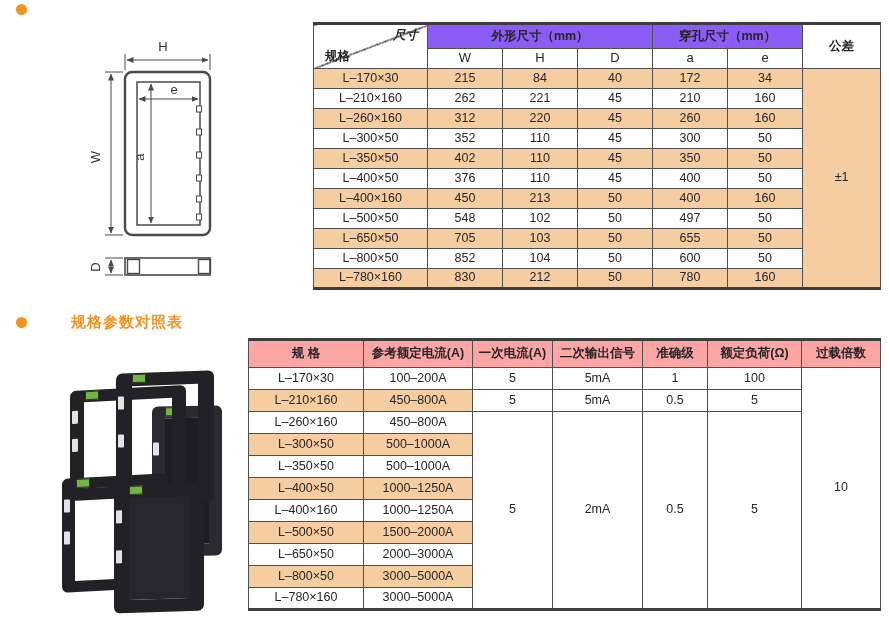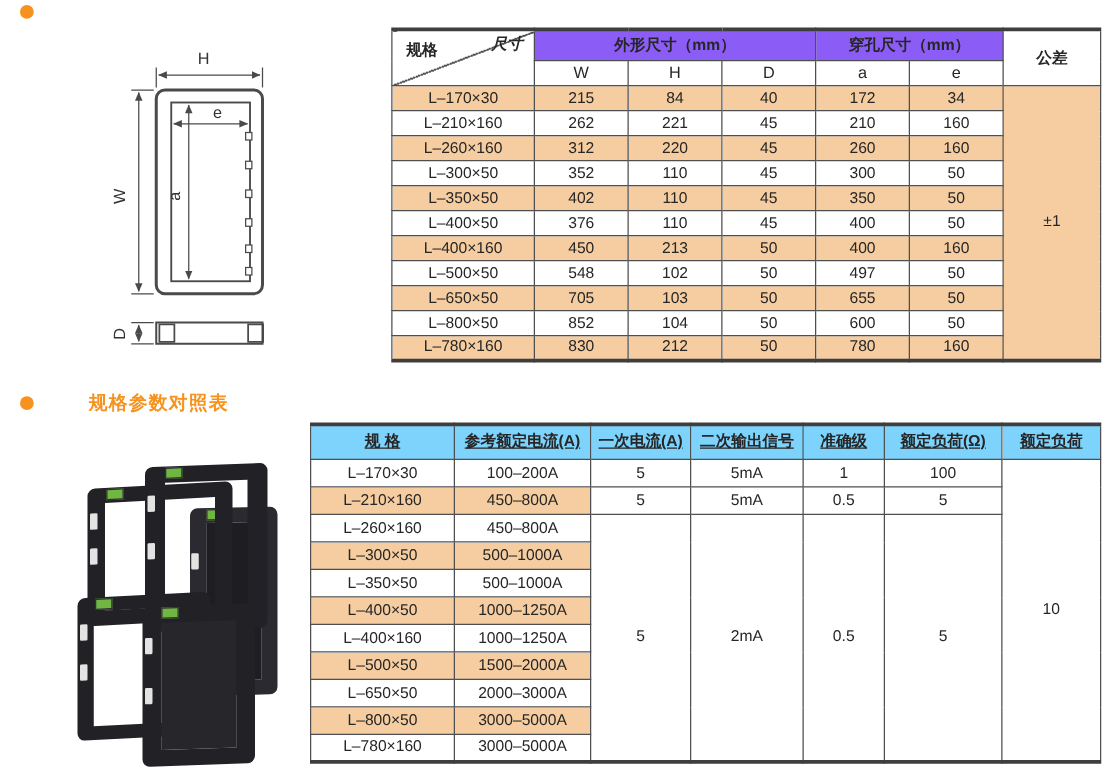--- a/index.html
+++ b/index.html
@@ -26,26 +26,26 @@
   #t1{left:313px;top:22px;width:567px;}
   #t1 .hrow1{height:25px;} #t1 .hrow2{height:20px;} #t1 tbody tr{height:20px;}
   #t1 .grp{background:#8b5cf6;margin-top:28px;}
   #t1 tbody tr.alt td{background:#f5cda0;}
   #t1 td.tolv{background:#ffffff;font-weight:normal;}
   #t1 .sub{font-weight:normal;font-size:13px;}
   .corner{position:relative;background-image:linear-gradient(to bottom right,
       transparent calc(50% - 0.7px), #4e4f51 calc(50% - 0.7px),
       #4e4f51 calc(50% + 0.7px), transparent calc(50% + 0.7px));}
   .corner .c-top{position:absolute;top:4px;right:9px;font-weight:bold;font-style:italic;}
-  .corner .c-bot{position:absolute;bottom:20px;left:11px;font-weight:bold;}
+  .corner .c-bot{position:absolute;bottom:4px;left:11px;font-weight:bold;}
 
   
   #t2{left:248px;top:338px;width:632px;}
   #t2 thead tr{height:28px;} #t2 tbody tr{height:22px;}
-  #t2 thead th{background:#7dd3fc;font-size:12.5px;text-decoration:underline;}
+  #t2 thead th{background:#fca5a5;font-size:12.5px;}
   #t2 tbody tr.alt td.c1, #t2 tbody tr.alt td.c2{background:#f5cda0;}
 
   
   #diagram{position:absolute;left:78px;top:30px;}
   #diagram text{font-family:"Liberation Sans","DejaVu Sans",sans-serif;fill:#333;font-size:13px;}
 
   
   #photo{position:absolute;left:58px;top:372px;width:180px;height:215px;}
   .pframe{position:absolute;border-style:solid;border-color:#212126;border-radius:6px;}
   .pframe .hole{position:absolute;inset:0;}
@@ -280,21 +280,21 @@
         <col style="width:79px">
     </colgroup>
     <thead>
       <tr>
         <th>规 格</th>
         <th>参考额定电流(A)</th>
         <th>一次电流(A)</th>
         <th>二次输出信号</th>
         <th>准确级</th>
         <th>额定负荷(Ω)</th>
-        <th>额定负荷</th>
+        <th>过载倍数</th>
       </tr>
     </thead>
     <tbody>
       <tr>
         <td class="c1">L–170×30</td>
         <td class="c2">100–200A</td>
         <td>5</td>
         <td>5mA</td>
         <td>1</td>
         <td>100</td>

